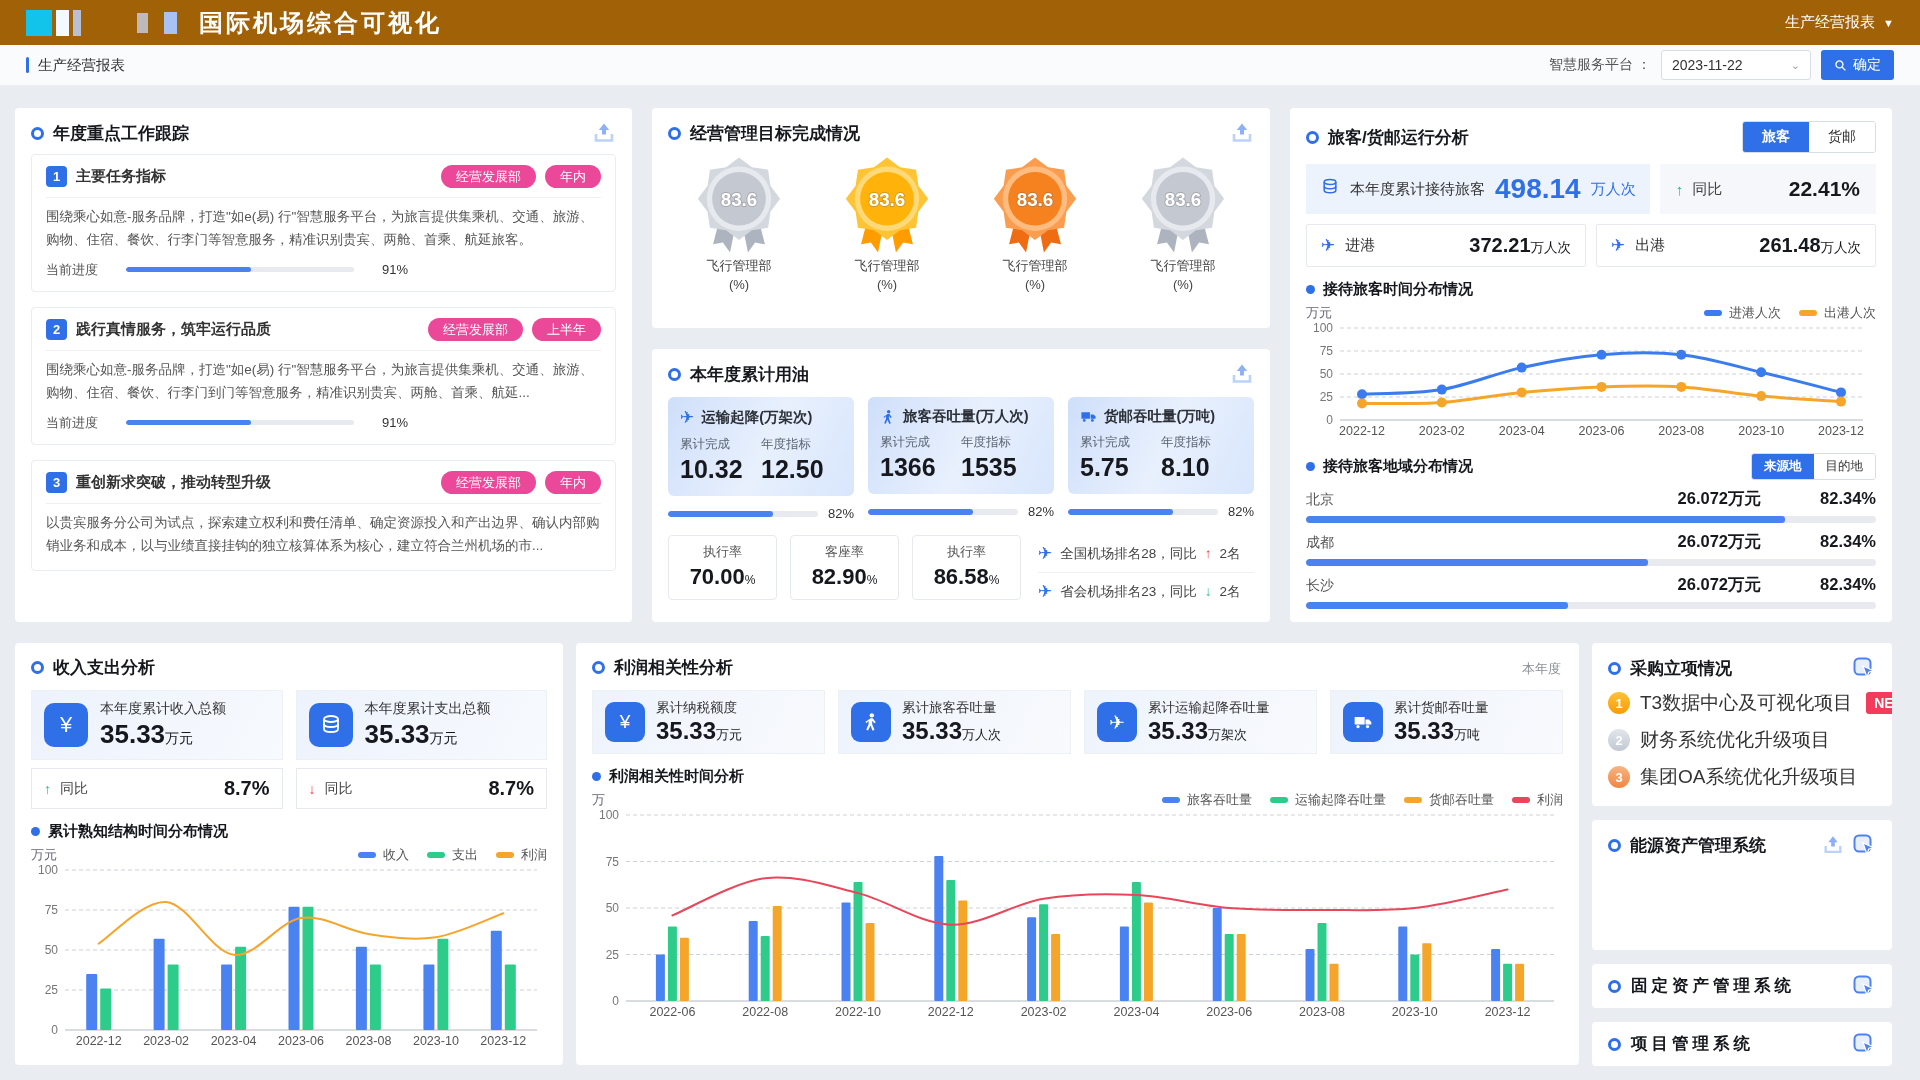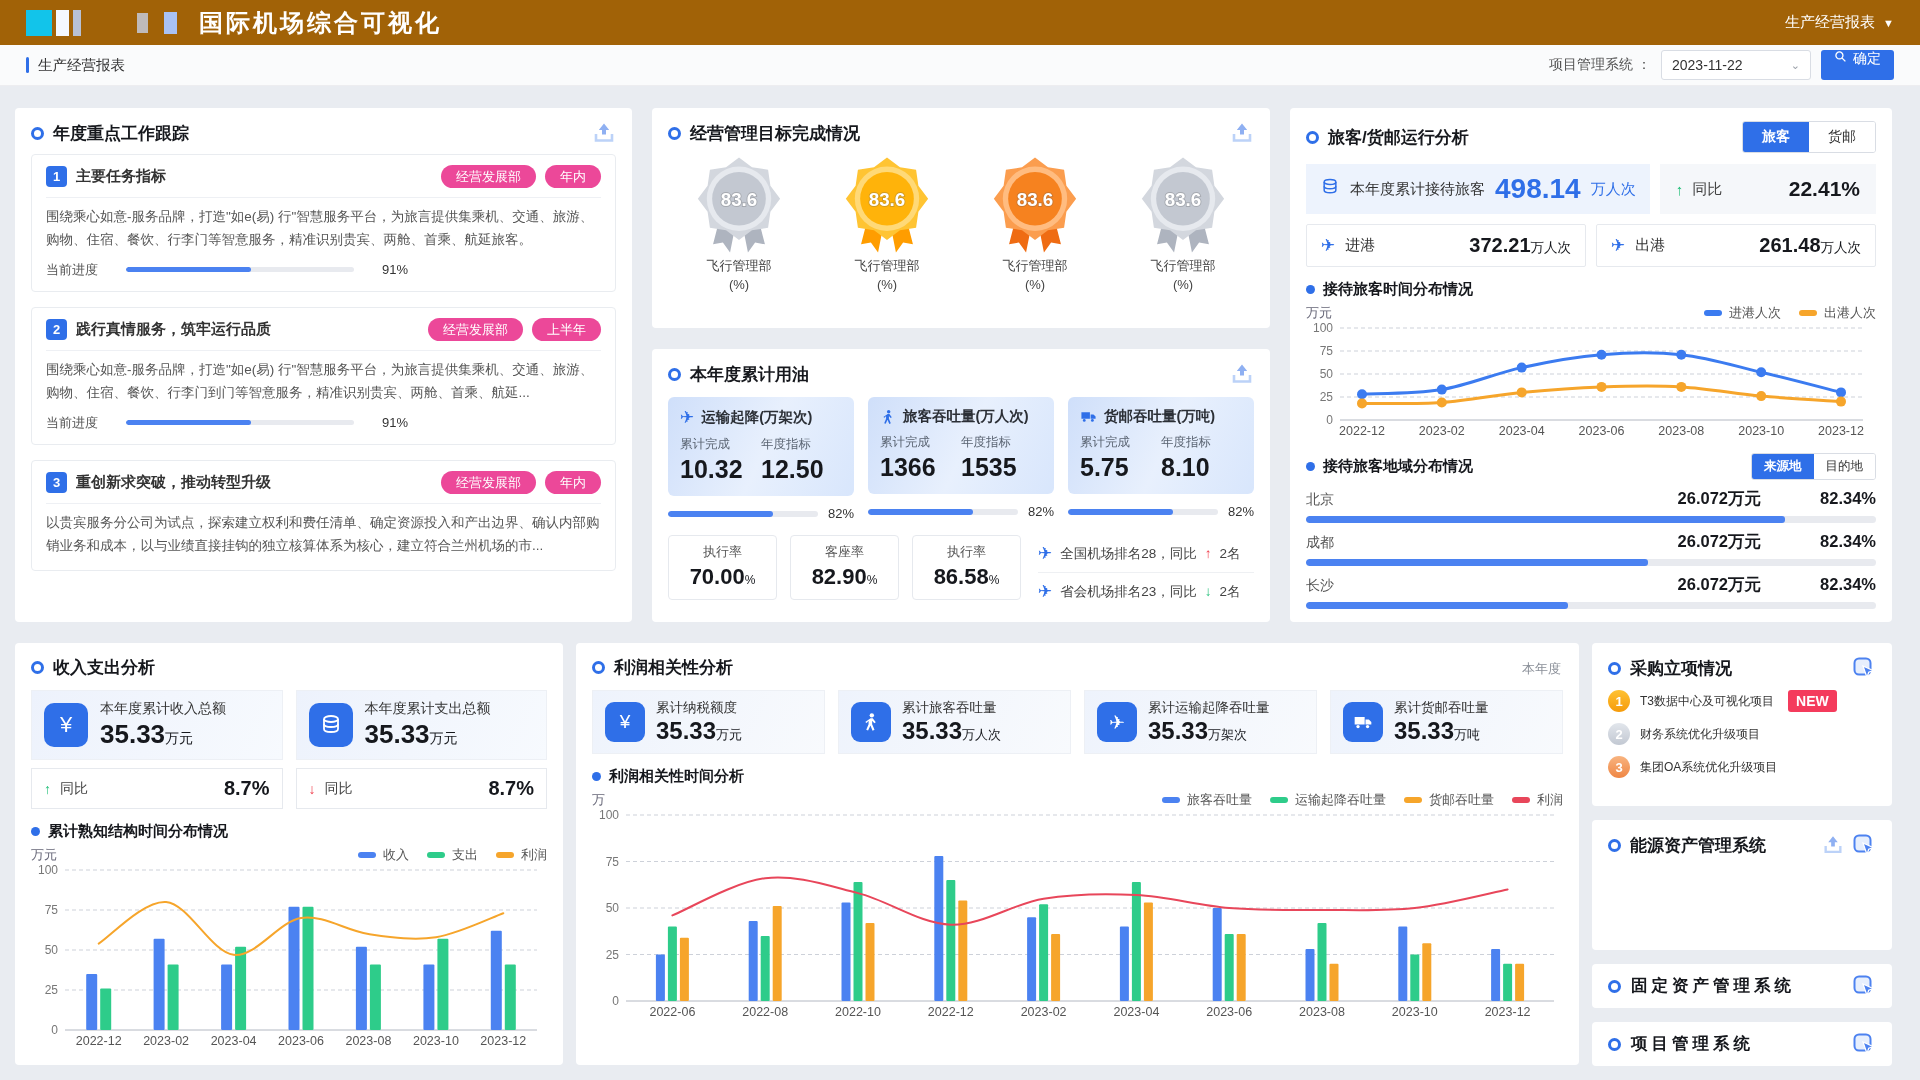--- a/index.html
+++ b/index.html
@@ -19,21 +19,21 @@
 .hdr-nav{margin-left:auto;color:#fff;font-size:15px;display:flex;align-items:center;gap:8px;cursor:pointer;}
 .caret{font-size:11px;}
 
 .tbar{height:41px;background:#fafbfc;display:flex;align-items:center;padding:0 26px;border-bottom:1px solid #ededf0;}
 .bc{display:flex;align-items:center;gap:9px;font-size:14.5px;color:#333;}
 .bc-bar{width:3px;height:16px;background:#2f6fe8;border-radius:2px;}
 .tbar-right{margin-left:auto;display:flex;align-items:center;gap:10px;}
 .tbar-label{font-size:14px;color:#555;}
 .date-sel{width:150px;height:30px;border:1px solid #d9dde4;border-radius:3px;background:#fff;display:flex;align-items:center;justify-content:space-between;padding:0 10px;font-size:14px;color:#333;cursor:pointer;}
 .date-sel .caret{color:#9aa0a8;}
-.btn-confirm{height:30px;background:#2f6fe8;color:#fff;border:none;border-radius:3px;font-size:14px;display:flex;gap:6px;padding:0 13px;cursor:pointer;font-family:inherit;}
+.btn-confirm{height:30px;background:#2f6fe8;color:#fff;border:none;border-radius:3px;font-size:14px;display:flex;align-items:center;gap:6px;padding:0 13px;cursor:pointer;font-family:inherit;}
 
 .main{padding:22px 28px 0 15px;display:flex;flex-direction:column;gap:21px;}
 .row1{display:flex;gap:20px;height:514px;}
 .row2{display:flex;gap:13px;height:422px;}
 .p{background:#fff;border-radius:4px;overflow:hidden;}
 .ph{display:flex;align-items:center;padding:13px 16px 9px;}
 .ring{width:13px;height:13px;border:3px solid #2f6fe8;border-radius:50%;margin-right:9px;flex:none;}
 .pt{font-size:17px;font-weight:bold;color:#16181d;white-space:nowrap;}
 .sp{flex:1;}
 .ico-btn{cursor:pointer;display:flex;align-items:center;gap:8px;}
@@ -146,21 +146,21 @@
 .pf-unit{font-size:13px;font-weight:normal;}
 
 .colR{width:300px;display:flex;flex-direction:column;gap:14px;}
 .p-proc{height:163px;flex:none;}
 .proc-items{padding:1px 16px 0;}
 .proc-i{display:flex;align-items:center;gap:10px;margin-bottom:11px;}
 .medal{width:22px;height:22px;border-radius:50%;color:#fff;font-size:13px;font-weight:bold;display:flex;align-items:center;justify-content:center;flex:none;}
 .m1{background:linear-gradient(#ffc233,#f59b0b);}
 .m2{background:linear-gradient(#e2e6ec,#c2c8d2);}
 .m3{background:linear-gradient(#f8b480,#ef8644);}
-.proc-t{font-size:12px;color:#333;white-space:nowrap;}
+.proc-t{font-size:19px;color:#333;white-space:nowrap;}
 .new-badge{background:#f43b5c;color:#fff;font-size:14px;font-weight:bold;border-radius:3px;padding:3px 8px;margin-left:4px;}
 .p-energy{height:130px;flex:none;}
 .en-stats{display:flex;gap:12px;padding:0 16px;}
 .en-box{flex:1;background:#edf2fd;border-radius:4px;padding:9px 12px;}
 .en-lab{font-size:13.5px;color:#333;white-space:nowrap;}
 .en-val{font-size:25px;font-weight:bold;color:#2f6fe8;margin-top:3px;white-space:nowrap;}
 .en-unit{font-size:13.5px;font-weight:normal;color:#44506e;}
 .p-mini{height:44px;flex:none;display:flex;align-items:center;padding:0 16px;font-family:Liberation Mono, monospace;}
 .p-mini .pt{letter-spacing:4px;font-size:16.5px;}
 .p-mini .ring{margin-right:10px;}
@@ -187,21 +187,21 @@
     <span class="caret">▼</span>
   </div>
 </div>
 
 <div class="tbar">
   <div class="bc">
     <span class="bc-bar"></span>
     <span>生产经营报表</span>
   </div>
   <div class="tbar-right">
-    <span class="tbar-label">项目管理系统 ：</span>
+    <span class="tbar-label">智慧服务平台 ：</span>
     <div class="date-sel">
       <span>2023-11-22</span>
       <span class="caret">⌄</span>
     </div>
     <button class="btn-confirm">
       <svg width="13" height="13" viewBox="0 0 24 24">
           <circle cx="10" cy="10" r="6.5" fill="none" stroke="#fff" stroke-width="2.4"></circle>
           <path d="M15 15 L21 21" stroke="#fff" stroke-width="2.6"></path>
         </svg>
       <span>确定</span>

